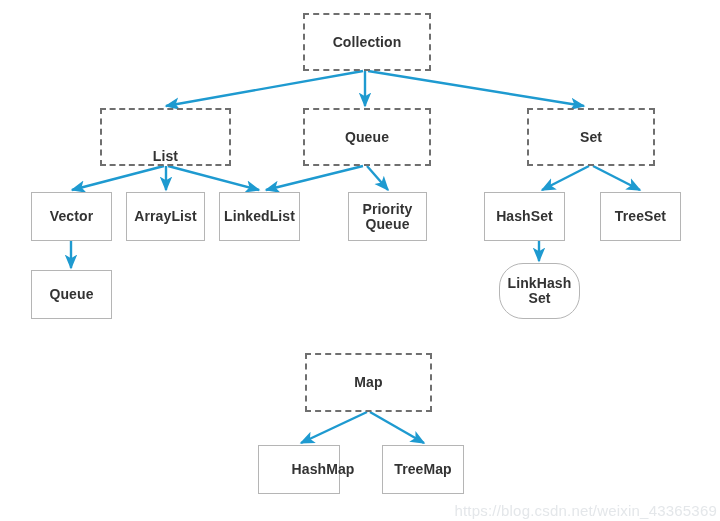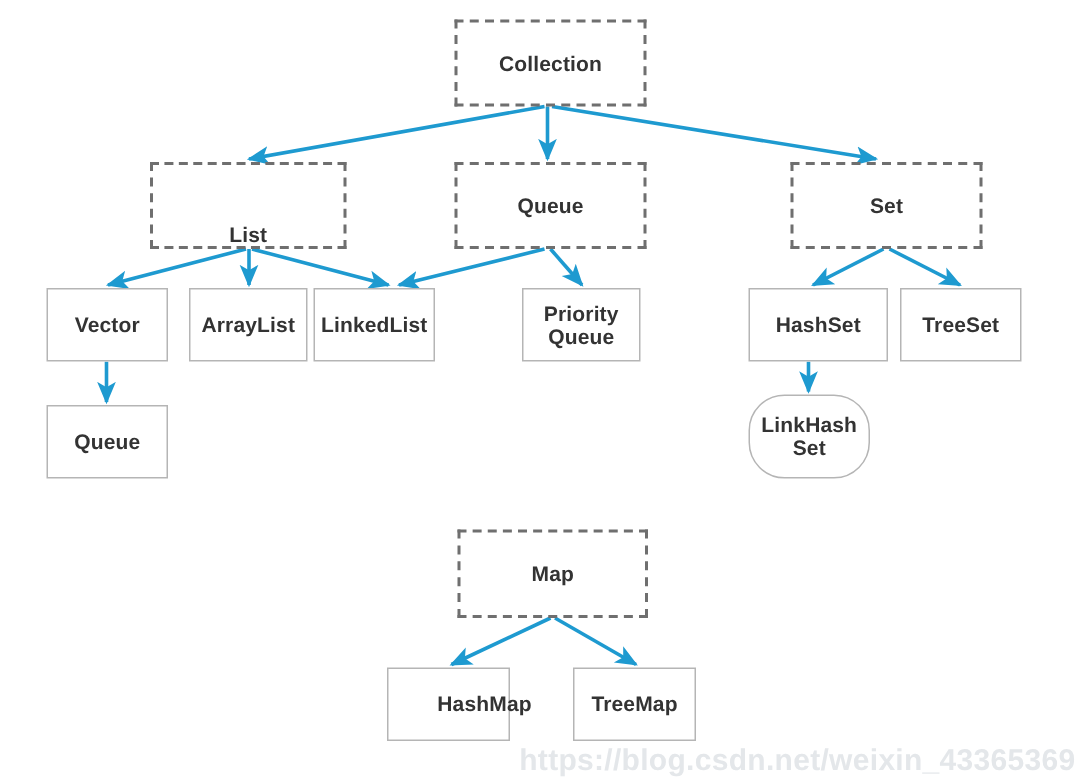--- a/index.html
+++ b/index.html
@@ -49,26 +49,25 @@
   }
   .node span {
     display: block;
     white-space: pre-line;
   }
   #watermark {
     position: absolute;
     right: 3px;
     bottom: 2px;
     color: #e4e7ea;
-    font-size: 20px;
+    font-size: 15px;
     letter-spacing: 0.2px;
     white-space: nowrap;
     z-index: 1;
     font-family: "Liberation Sans", sans-serif;
-    font-weight: bold;
   }
 </style>
 </head>
 <body>
 
 <div id="canvas">
 
   <svg id="edges" viewBox="0 0 720 521" width="720" height="521" xmlns="http://www.w3.org/2000/svg">
     <defs>
       <marker id="arrowhead" markerWidth="7" markerHeight="7" refX="5.6" refY="3" orient="auto" markerUnits="strokeWidth">
@@ -105,28 +104,28 @@
       </div>
       <div class="node iface" style="left: 527px; top: 108px; width: 128px; height: 58px; border-color: rgb(111, 111, 111); color: rgb(51, 51, 51);">
         <span>Set</span>
       </div>
       <div class="node impl" style="left: 31px; top: 192px; width: 81px; height: 49px; border-color: rgb(181, 181, 181); color: rgb(51, 51, 51);">
         <span>Vector</span>
       </div>
       <div class="node impl" style="left: 126px; top: 192px; width: 79px; height: 49px; border-color: rgb(181, 181, 181); color: rgb(51, 51, 51);">
         <span>ArrayList</span>
       </div>
-      <div class="node impl" style="left: 209px; top: 192px; width: 81px; height: 49px; border-color: rgb(181, 181, 181); color: rgb(51, 51, 51);">
+      <div class="node impl" style="left: 219px; top: 192px; width: 81px; height: 49px; border-color: rgb(181, 181, 181); color: rgb(51, 51, 51);">
         <span>LinkedList</span>
       </div>
       <div class="node impl" style="left: 348px; top: 192px; width: 79px; height: 49px; border-color: rgb(181, 181, 181); color: rgb(51, 51, 51);">
         <span>Priority
 Queue</span>
       </div>
-      <div class="node impl" style="left: 499px; top: 192px; width: 93px; height: 49px; border-color: rgb(181, 181, 181); color: rgb(51, 51, 51);">
+      <div class="node impl" style="left: 484px; top: 192px; width: 81px; height: 49px; border-color: rgb(181, 181, 181); color: rgb(51, 51, 51);">
         <span>HashSet</span>
       </div>
       <div class="node impl" style="left: 600px; top: 192px; width: 81px; height: 49px; border-color: rgb(181, 181, 181); color: rgb(51, 51, 51);">
         <span>TreeSet</span>
       </div>
       <div class="node impl" style="left: 31px; top: 270px; width: 81px; height: 49px; border-color: rgb(181, 181, 181); color: rgb(51, 51, 51);">
         <span>Queue</span>
       </div>
       <div class="node impl" style="left: 499px; top: 263px; width: 81px; height: 56px; border-color: rgb(181, 181, 181); color: rgb(51, 51, 51); border-radius: 24px;">
         <span>LinkHash

